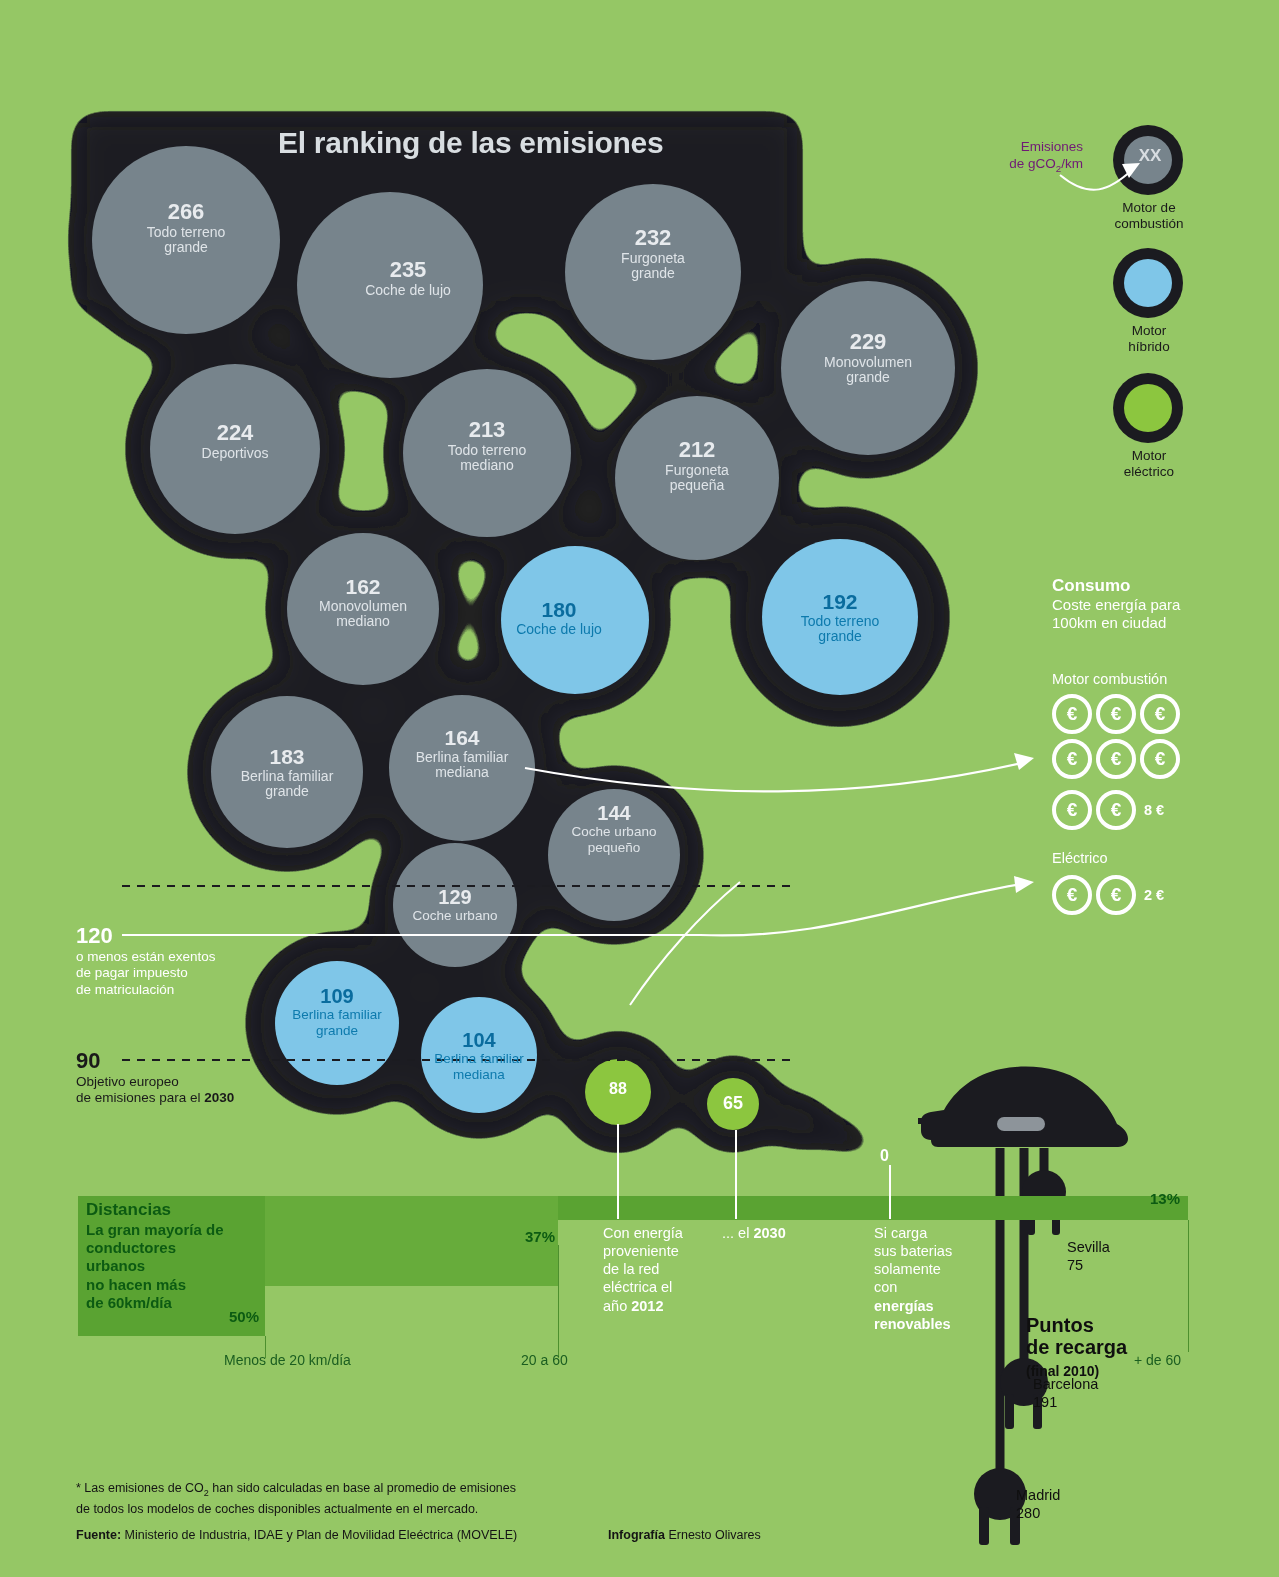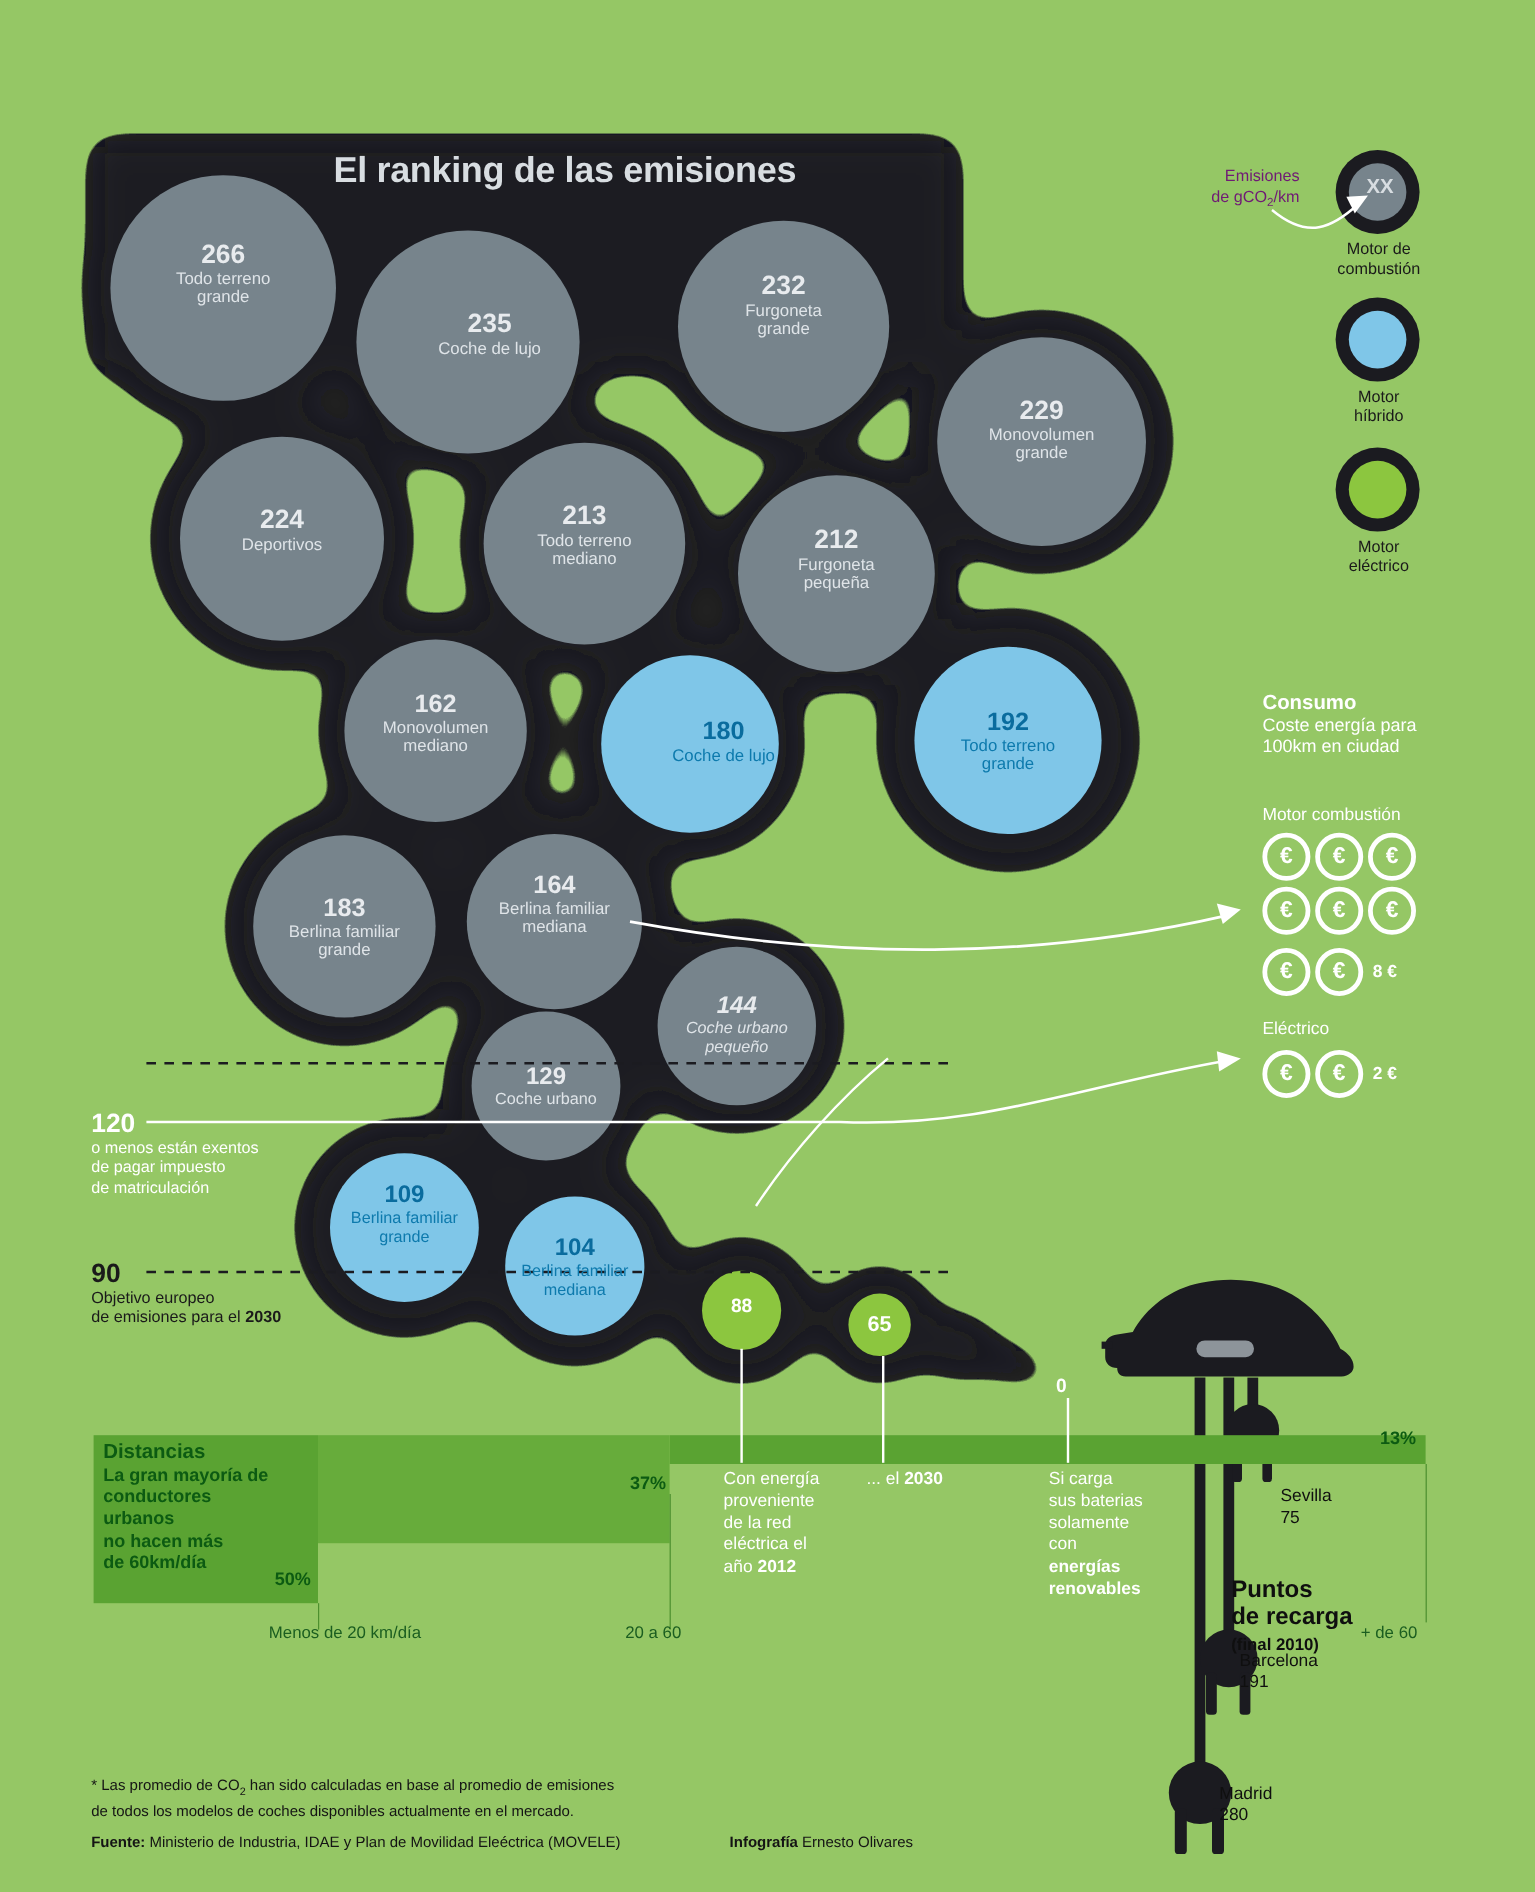--- a/index.html
+++ b/index.html
@@ -242,35 +242,35 @@
   <div class="bub hyb" style="left:760px;top:590px;width:160px;font-size:14px;">
     <span class="n" style="font-size:21px;">192</span>
     <span class="l">Todo terreno</span>
     <span class="l">grande</span>
   </div>
   <div class="bub comb" style="left:207px;top:745px;width:160px;font-size:14px;">
     <span class="n" style="font-size:21px;">183</span>
     <span class="l">Berlina familiar</span>
     <span class="l">grande</span>
   </div>
-  <div class="bub hyb" style="left:523px;top:598px;width:160px;font-size:14px;">
+  <div class="bub hyb" style="left:479px;top:598px;width:160px;font-size:14px;">
     <span class="n" style="font-size:21px;">180</span>
     <span class="l">Coche de lujo</span>
   </div>
   <div class="bub comb" style="left:382px;top:726px;width:160px;font-size:14px;">
     <span class="n" style="font-size:21px;">164</span>
     <span class="l">Berlina familiar</span>
     <span class="l">mediana</span>
   </div>
   <div class="bub comb" style="left:283px;top:575px;width:160px;font-size:14px;">
     <span class="n" style="font-size:21px;">162</span>
     <span class="l">Monovolumen</span>
     <span class="l">mediano</span>
   </div>
-  <div class="bub comb" style="left:536px;top:827px;width:156px;font-size:13.5px;font-style:italic;">
+  <div class="bub comb" style="left:536px;top:802px;width:156px;font-size:13.5px;">
     <span class="n" style="font-size:20px;">144</span>
     <span class="l">Coche urbano</span>
     <span class="l">pequeño</span>
   </div>
   <div class="bub comb" style="left:377px;top:886px;width:156px;font-size:13.5px;">
     <span class="n" style="font-size:20px;">129</span>
     <span class="l">Coche urbano</span>
   </div>
   <div class="bub hyb" style="left:259px;top:985px;width:156px;font-size:13.5px;">
     <span class="n" style="font-size:20px;">109</span>
@@ -407,21 +407,21 @@
     <span>Madrid</span><br><span>280</span>
   </div>
 
   <div id="puntos">
     <span>Puntos</span><br>
     <span>de recarga</span><br>
     <span class="sm">(final 2010)</span>
   </div>
 
   <div id="foot-note">
-    <span>* Las promedio de CO</span><sub>2</sub><span> han sido calculadas en base al promedio de emisiones</span><br>
+    <span>* Las emisiones de CO</span><sub>2</sub><span> han sido calculadas en base al promedio de emisiones</span><br>
     <span>de todos los modelos de coches disponibles actualmente en el mercado.</span>
   </div>
   <div id="foot-src">
     <b>Fuente:</b><span> Ministerio de Industria, IDAE y Plan de Movilidad Eleéctrica (MOVELE)</span>
   </div>
   <div id="foot-inf">
     <b>Infografía</b><span> Ernesto Olivares</span>
   </div>
 
 </div>

